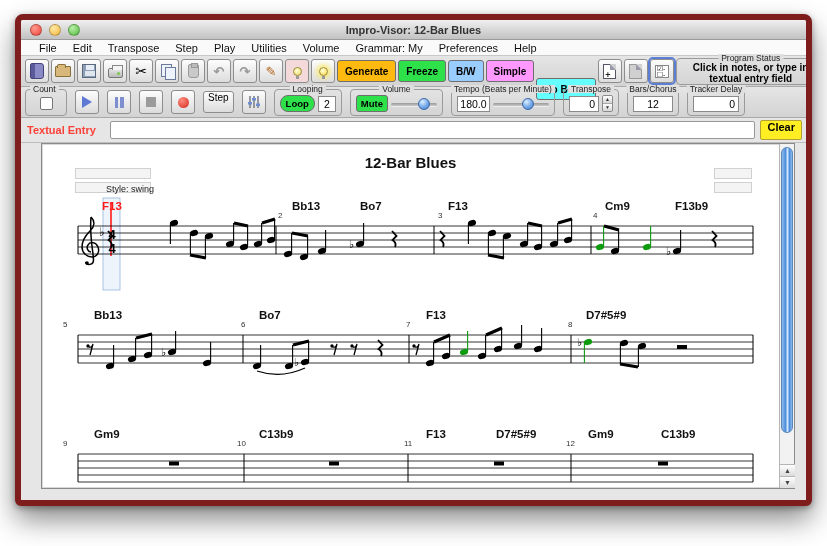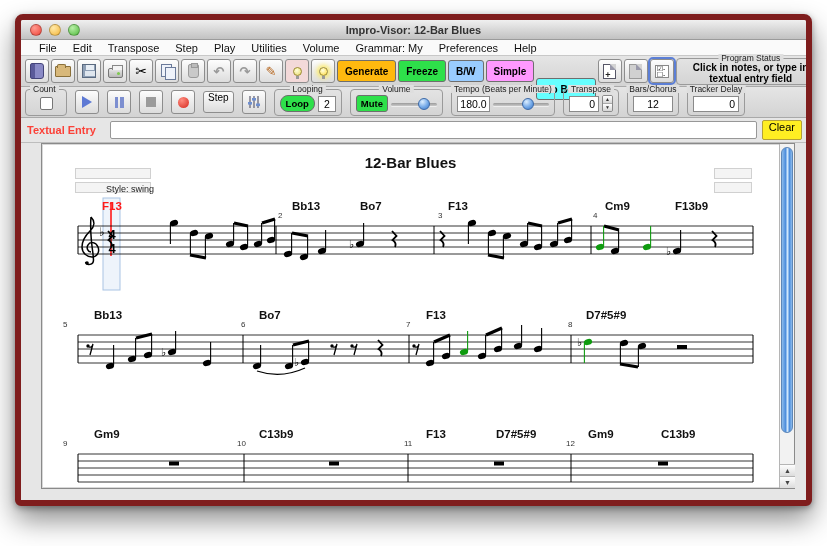--- a/index.html
+++ b/index.html
@@ -53,21 +53,21 @@
   
   .icon-play { width:0; height:0; border-top:6px solid transparent; border-bottom:6px solid transparent; border-left:10px solid #5d79d4; }
   .icon-pause { display:flex; gap:2px; } .icon-pause div { width:3.5px; height:11px; background:#7d8fd0; }
   .icon-stop { width:10px; height:10px; background:#9b9b9b; }
   .icon-rec { width:11px; height:11px; border-radius:50%; background:radial-gradient(circle at 35% 30%,#ff8d80,#d5281e); }
 
   
   .textrow { height:25px; background:#e6e6e6; border-bottom:1px solid #bdbdbd; display:flex; align-items:center; padding:0 4px; gap:5px; }
   .textrow .lbl { color:#fb4138; font-weight:bold; font-size:11px; width:80px; flex:0 0 auto; padding-left:2px; }
   .textrow input { flex:1; height:18px; border:1px solid #979797; background:#fff; font-size:11px; padding:0 4px; border-radius:2px; }
-  .clear-btn { height:20px; padding:0 6px; border:1px solid #b3a03a; border-radius:2px; font-size:11px; font-weight:normal; flex:0 0 auto; }
+  .clear-btn { height:20px; padding:0 6px; border:1px solid #b3a03a; border-radius:2px; font-size:11px; font-weight:bold; flex:0 0 auto; }
 
   
   .tabrow { height:13px; background:#e6e6e6; position:relative; }
   .chorus-tab { position:absolute; left:50%; transform:translateX(-50%); top:1px; height:13px;
     background:linear-gradient(#e8f2fc,#b9d4ef); border:1px solid #7d97b4; border-bottom:none;
     border-radius:5px 5px 0 0; font-size:9.5px; font-weight:bold; color:#1c3d5f; padding:0 12px; display:flex; align-items:center; }
 
   
   .scorewrap { position:relative; height:428px; background:#e6e6e6; }
   .panel { position:absolute; left:20px; top:0; width:754px; height:346px; background:#fff;

